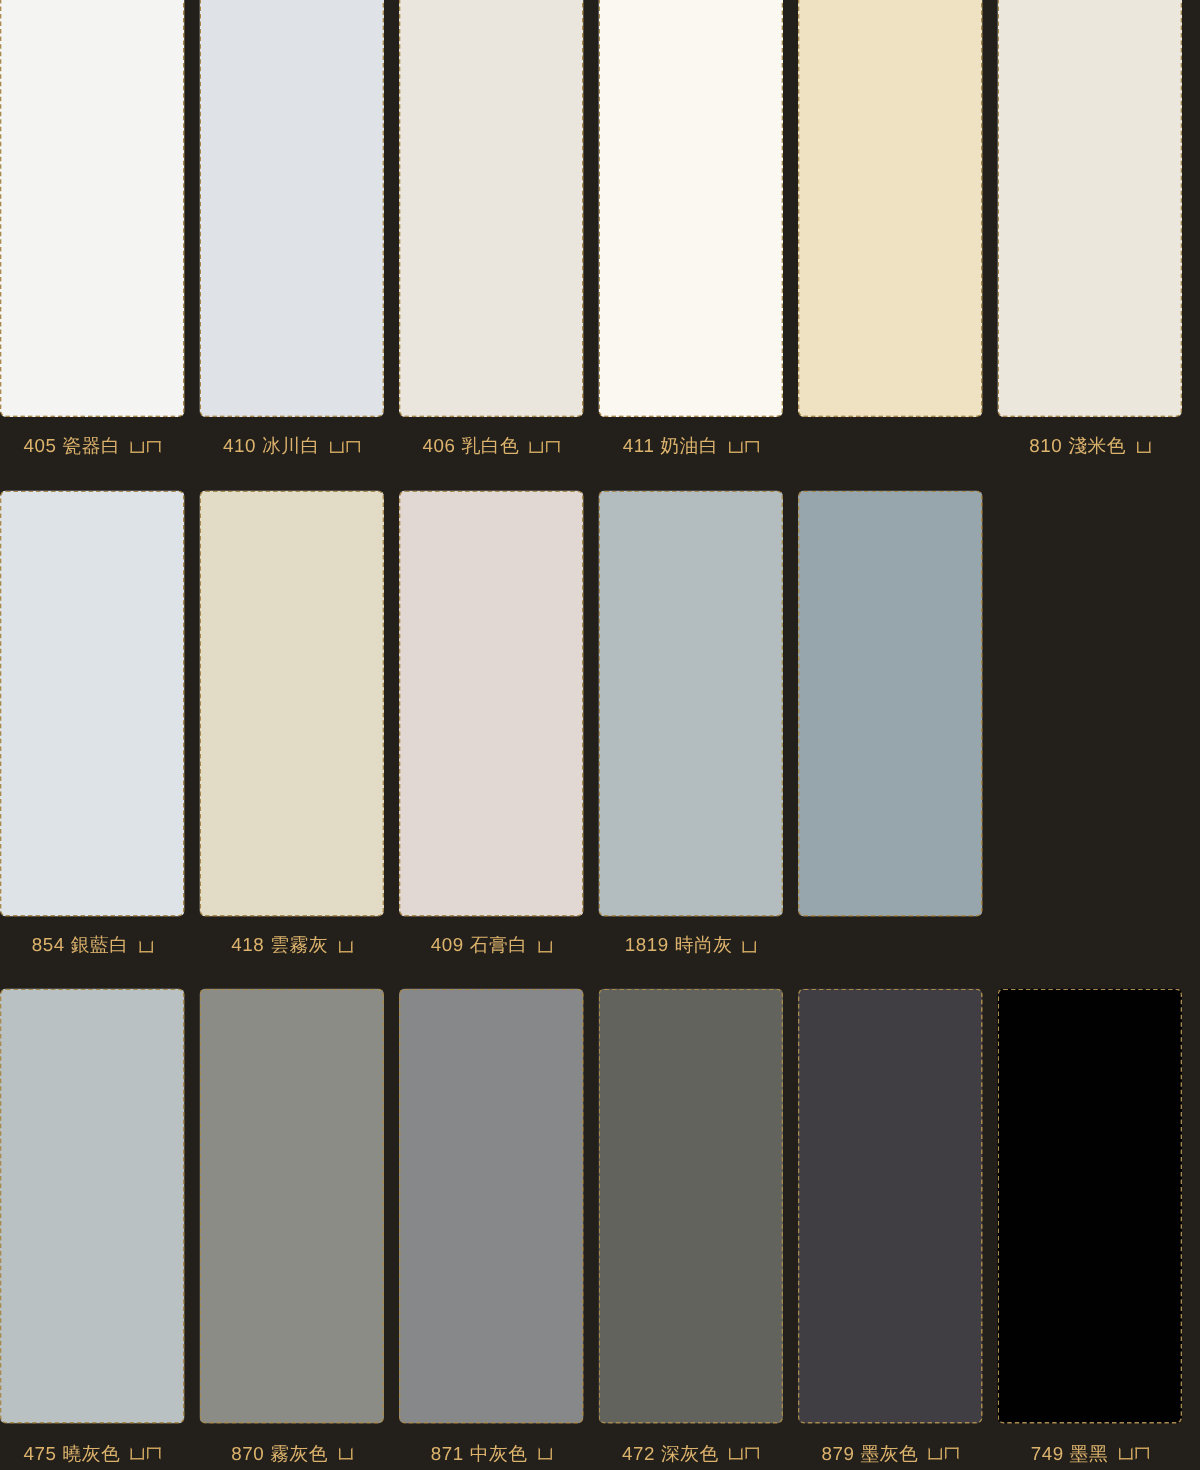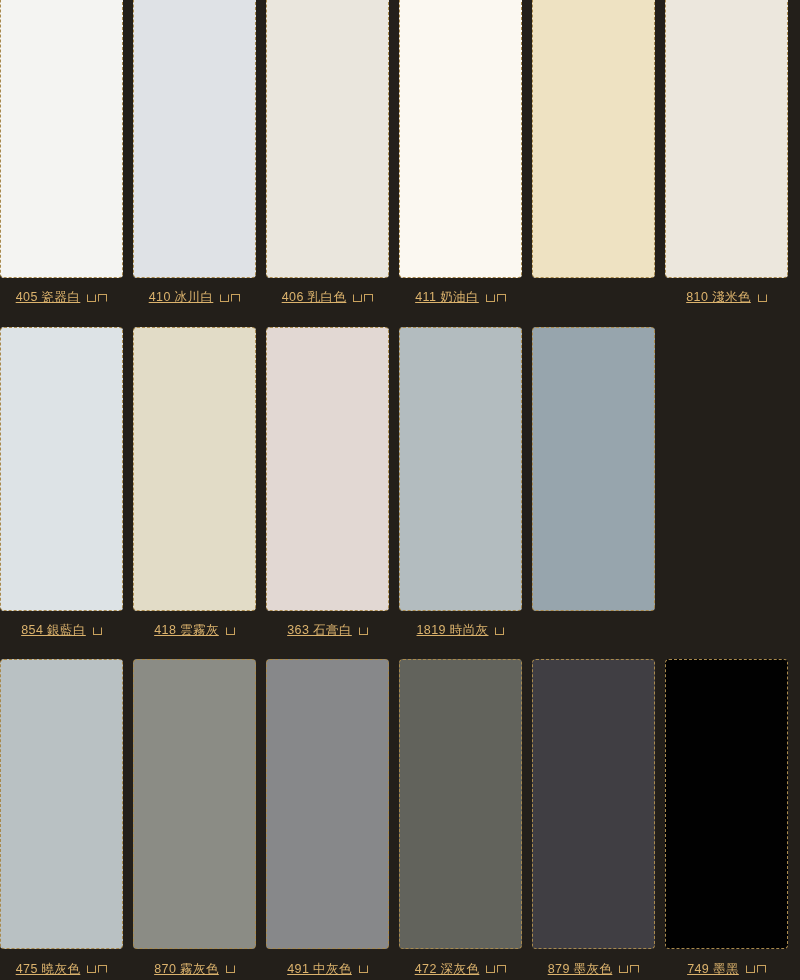--- a/index.html
+++ b/index.html
@@ -64,21 +64,20 @@
     gap: 7px;
     padding-top: 3px;
     white-space: nowrap;
   }
 
   .label-text {
     font-size: 12.5px;
     color: #dcb36d;
     letter-spacing: 0.4px;
     line-height: 1;
-    text-decoration: underline;
   }
 
   .tofu-group {
     display: inline-flex;
     gap: 2px;
     align-items: flex-end;
   }
 
   .tofu {
     display: inline-block;
@@ -166,21 +165,21 @@
         <div class="swatch-label">
           <span class="label-text">418 雲霧灰</span>
           <span class="tofu-group">
             <span class="tofu"></span>
           </span>
         </div>
       </div>
       <div class="swatch-cell">
         <div class="swatch-chip" style="background: rgb(226, 216, 211);"></div>
         <div class="swatch-label">
-          <span class="label-text">363 石膏白</span>
+          <span class="label-text">409 石膏白</span>
           <span class="tofu-group">
             <span class="tofu"></span>
           </span>
         </div>
       </div>
       <div class="swatch-cell">
         <div class="swatch-chip" style="background: rgb(179, 188, 191);"></div>
         <div class="swatch-label">
           <span class="label-text">1819 時尚灰</span>
           <span class="tofu-group">
@@ -208,21 +207,21 @@
         <div class="swatch-label">
           <span class="label-text">870 霧灰色</span>
           <span class="tofu-group">
             <span class="tofu"></span>
           </span>
         </div>
       </div>
       <div class="swatch-cell">
         <div class="swatch-chip" style="background: rgb(135, 136, 138);"></div>
         <div class="swatch-label">
-          <span class="label-text">491 中灰色</span>
+          <span class="label-text">871 中灰色</span>
           <span class="tofu-group">
             <span class="tofu"></span>
           </span>
         </div>
       </div>
       <div class="swatch-cell">
         <div class="swatch-chip" style="background: rgb(98, 99, 92);"></div>
         <div class="swatch-label">
           <span class="label-text">472 深灰色</span>
           <span class="tofu-group">

